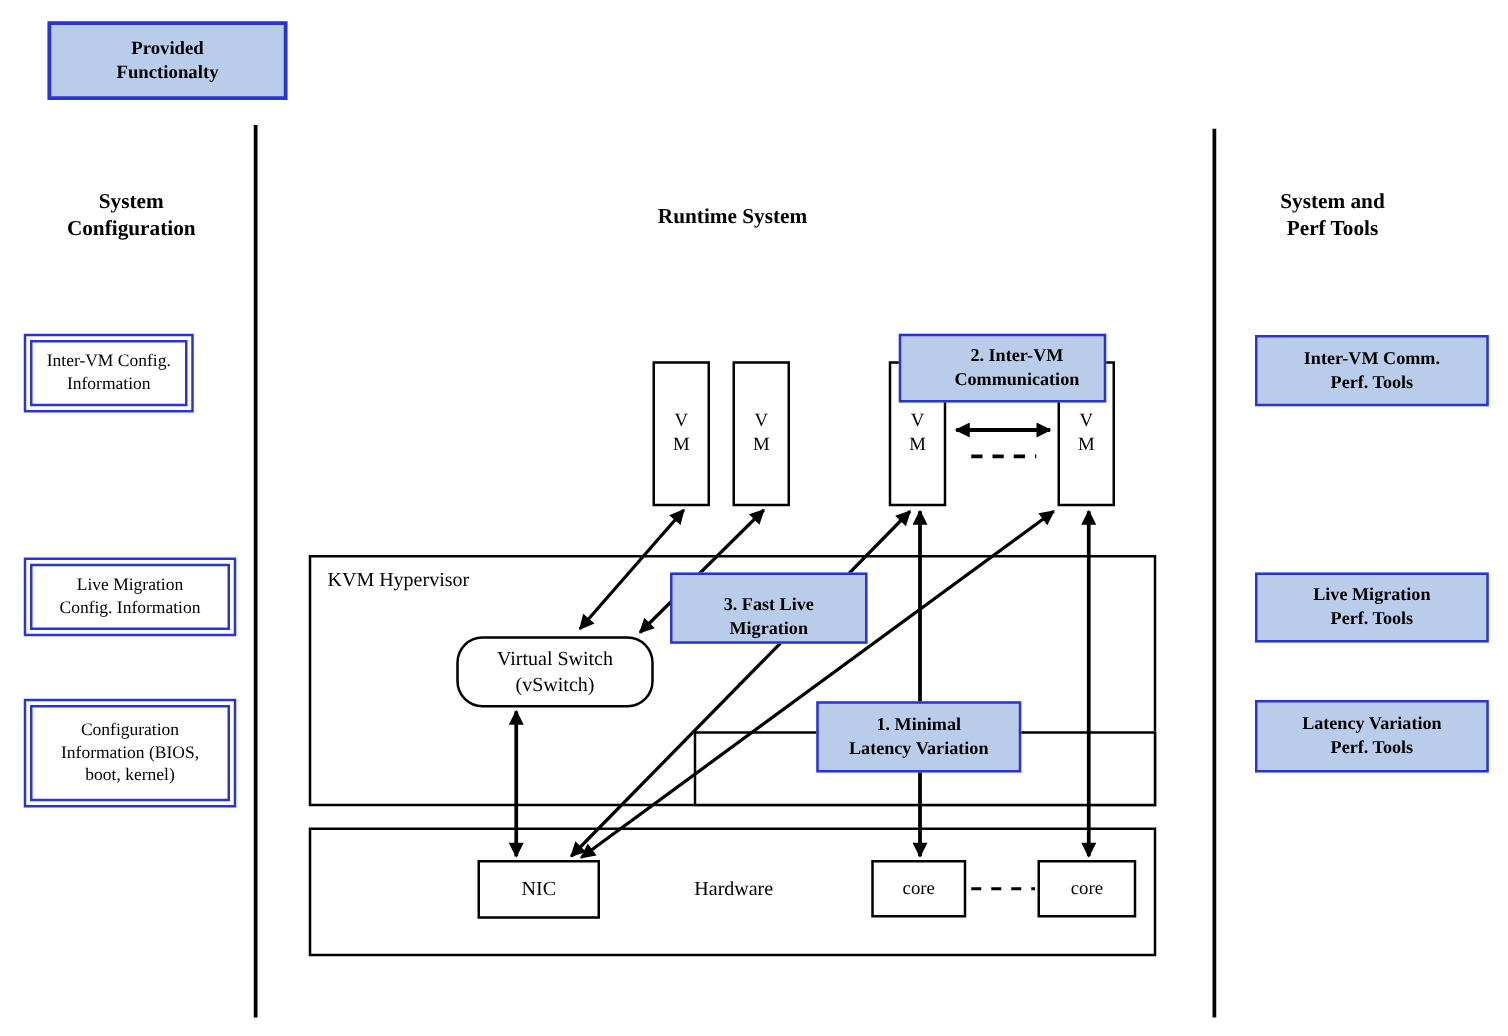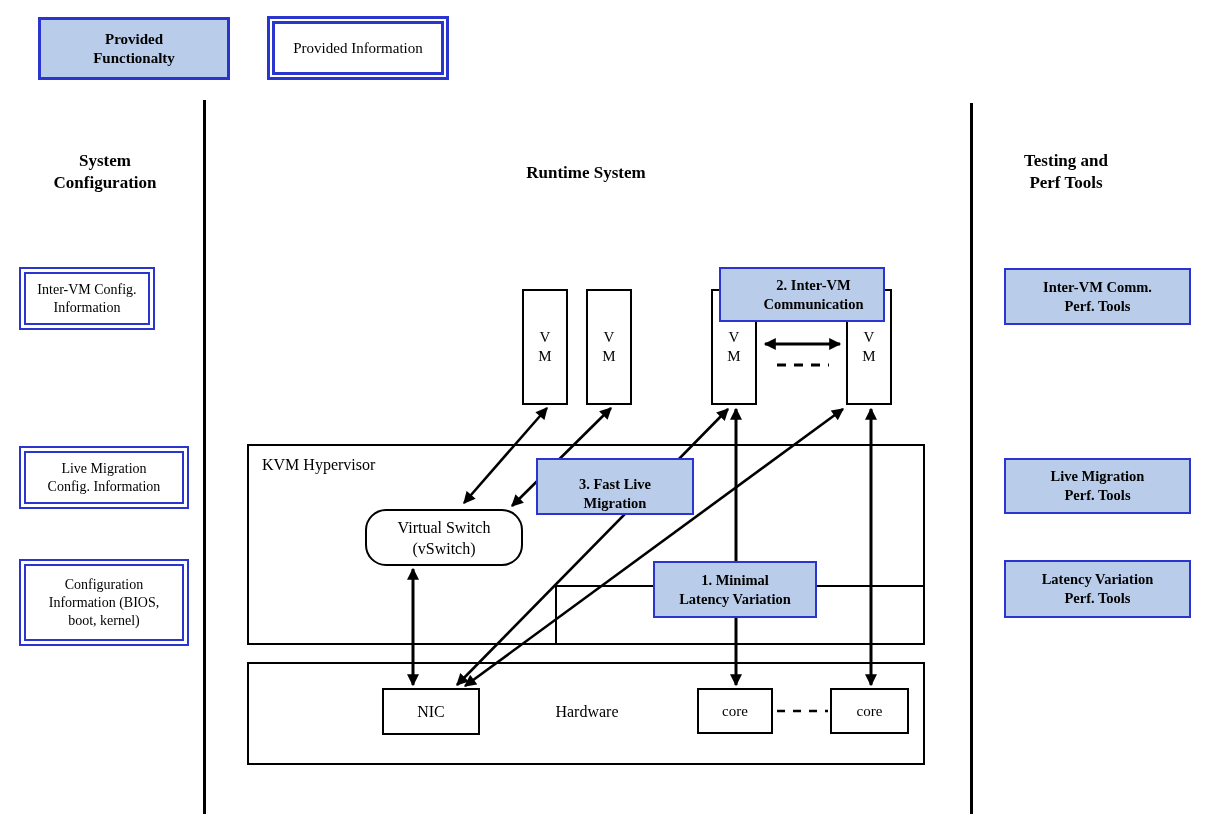--- a/index.html
+++ b/index.html
@@ -49,31 +49,28 @@
 </style>
 </head>
 <body>
 
 <div class="canvas">
 
   <div class="abs flexc legend-func">
     <span class="lbl">Provided
 Functionalty</span>
   </div>
-  <div class="abs flexc legend-info">
-    <span class="lbl">Provided Information</span>
-  </div>
 
   <div class="abs divider" style="left:203px;top:100px;height:714px;"></div>
   <div class="abs divider" style="left:970px;top:103px;height:711px;"></div>
 
   <div class="abs heading lbl" style="left:15px;top:150px;width:180px;">System
 Configuration</div>
   <div class="abs heading lbl" style="left:436px;top:162px;width:300px;">Runtime System</div>
-  <div class="abs heading lbl" style="left:976px;top:150px;width:180px;">Testing and
+  <div class="abs heading lbl" style="left:976px;top:150px;width:180px;">System and
 Perf Tools</div>
 
   <div class="abs flexc cfgbox" style="left:19px;top:267px;width:136px;height:63px;">
     <span class="lbl">Inter-VM Config.
 Information</span>
   </div>
   <div class="abs flexc cfgbox" style="left:19px;top:446px;width:170px;height:63px;">
     <span class="lbl">Live Migration
 Config. Information</span>
   </div>

